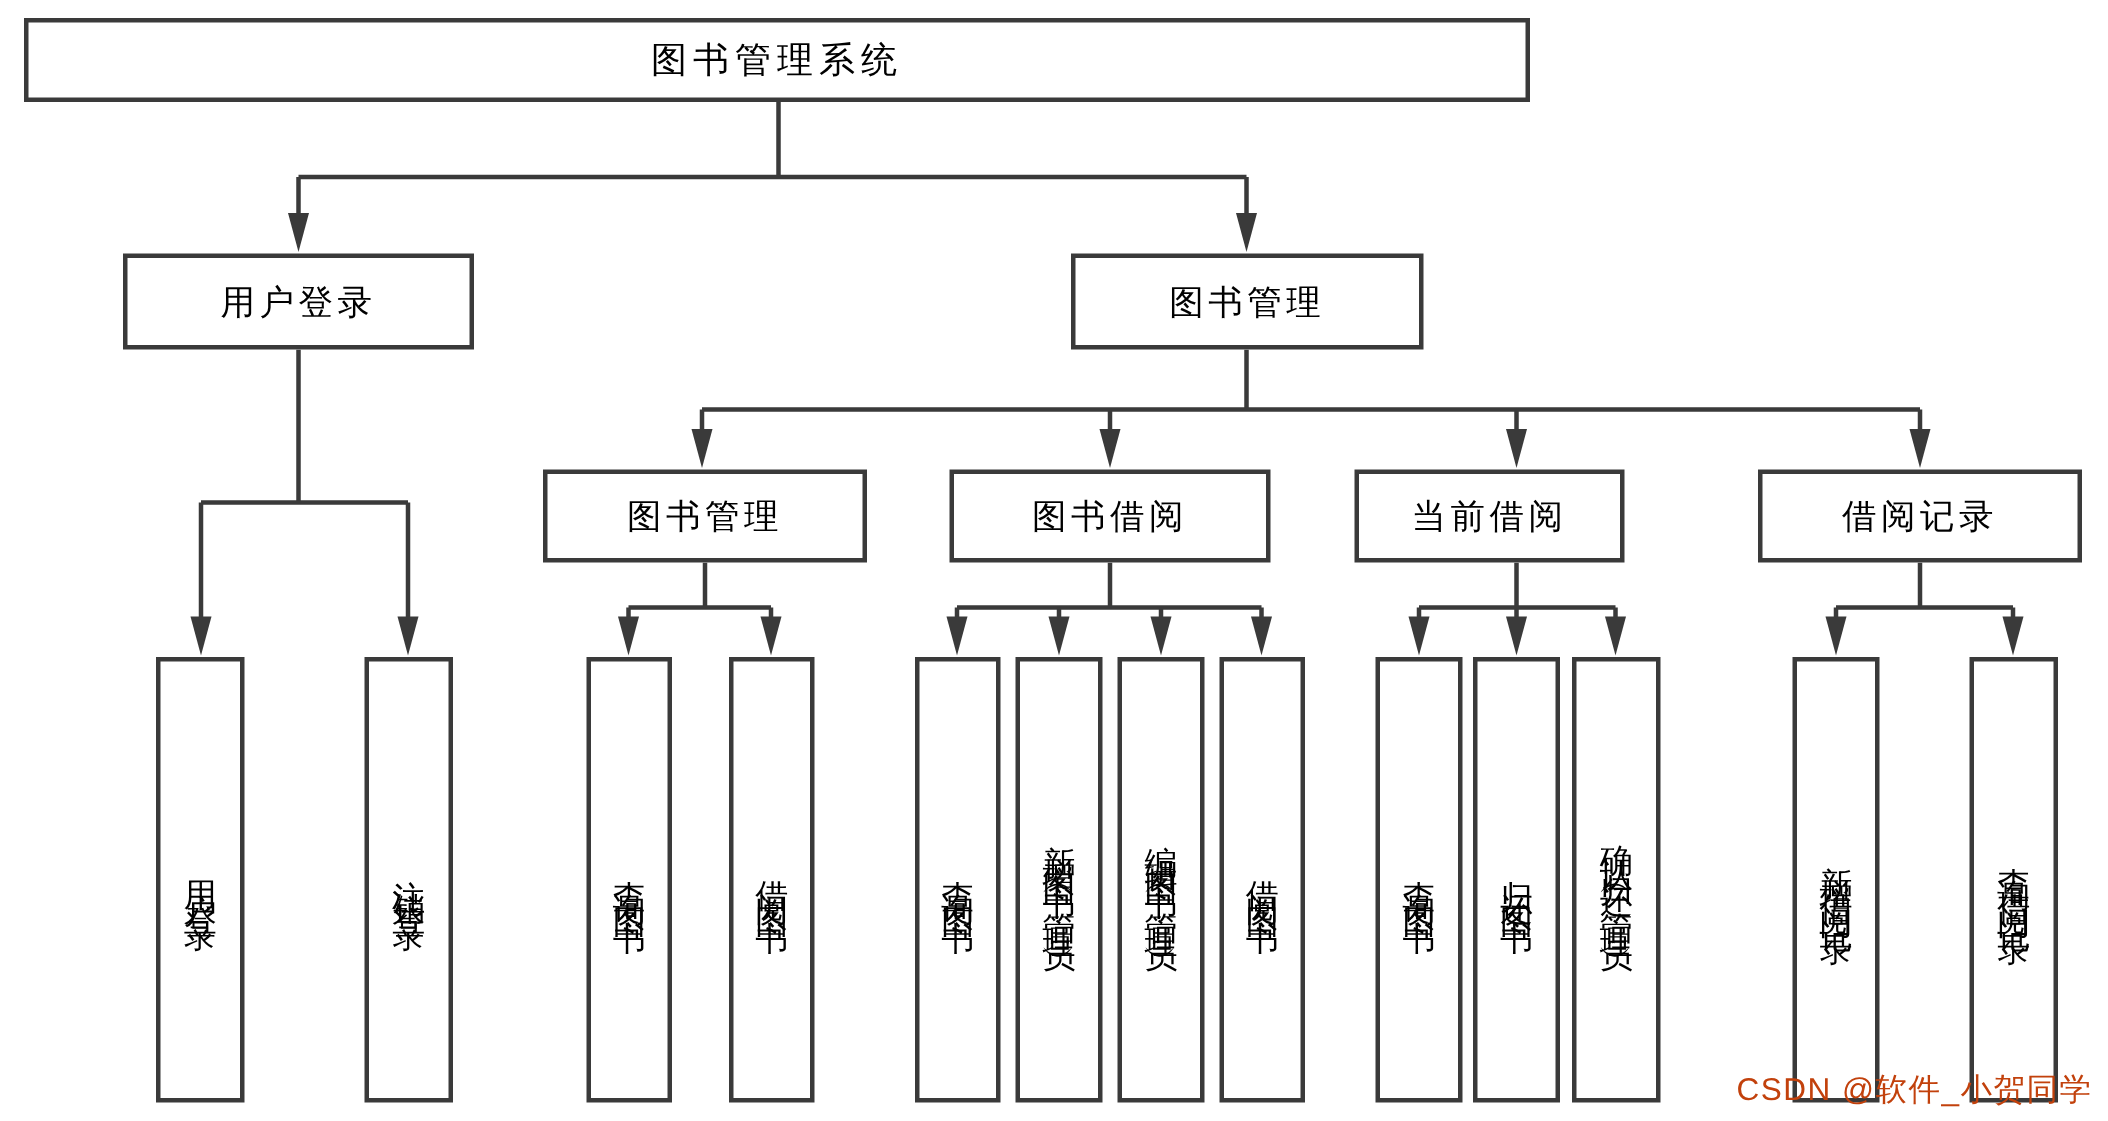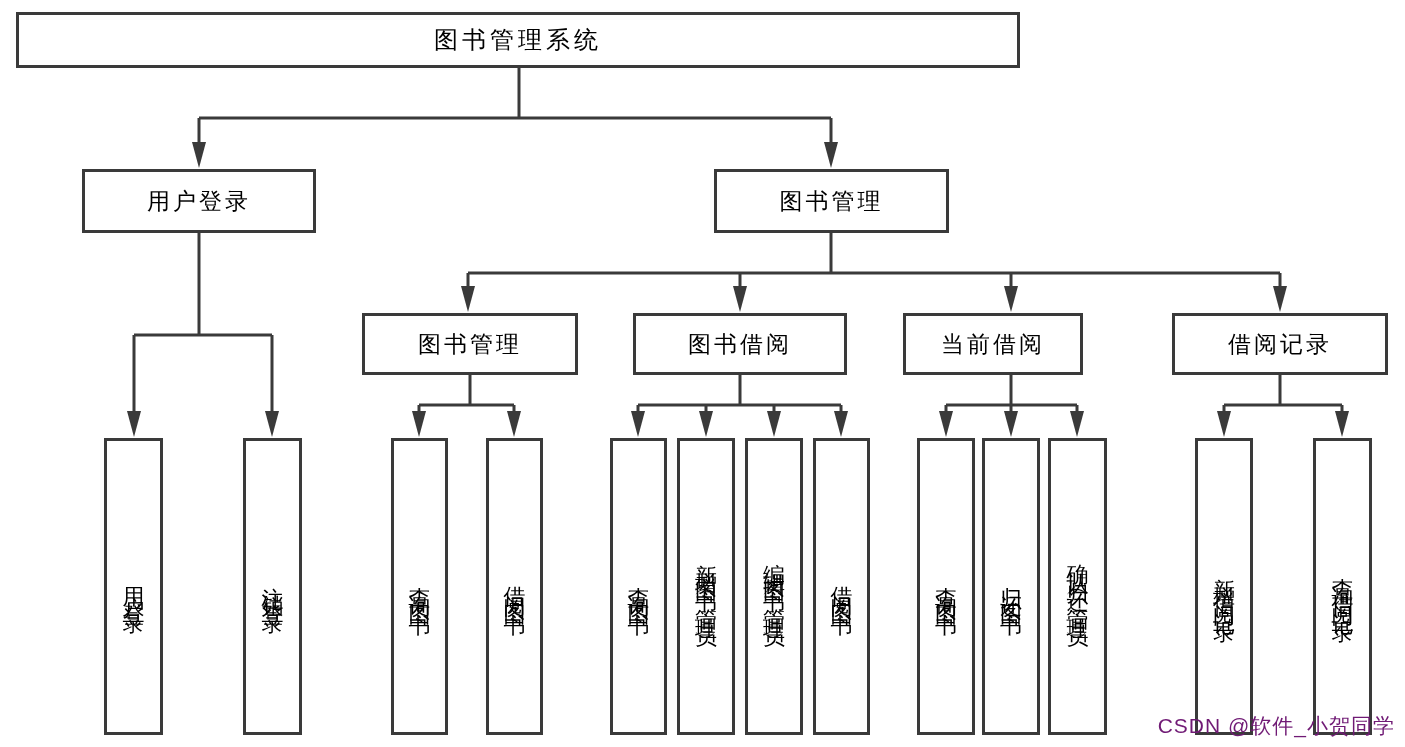--- a/index.html
+++ b/index.html
@@ -39,21 +39,21 @@
     font-size: 22px;
     letter-spacing: 9px;
     line-height: 1;
   }
   .watermark {
     position: absolute;
     right: 10px;
     top: 712px;
     font-size: 21px;
     letter-spacing: 1px;
-    color: #701a75;
+    color: #c2410c;
     z-index: 3;
   }
 </style>
 </head>
 <body>
 
 <div class="canvas">
 
   <svg class="connectors" viewBox="0 0 1405 747">
     <g>

